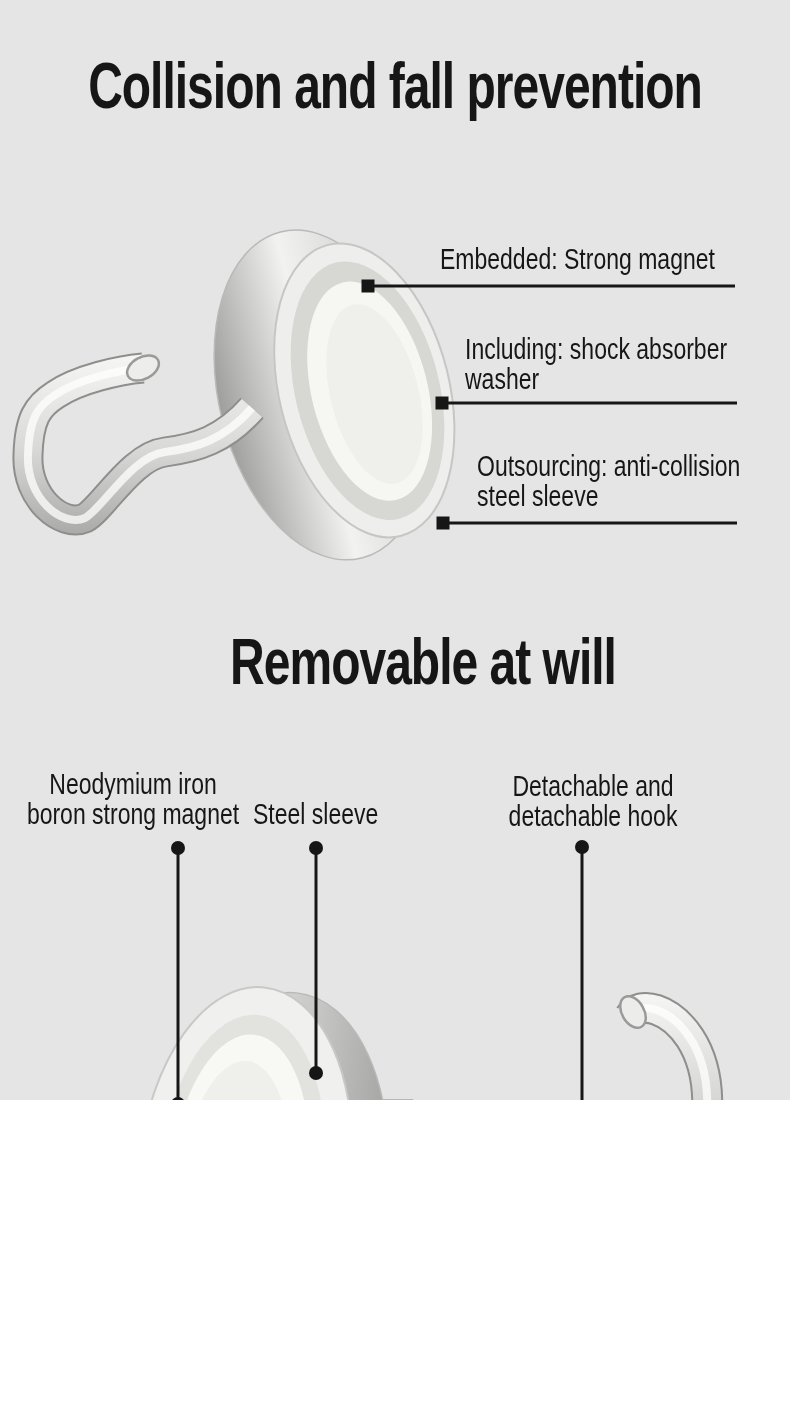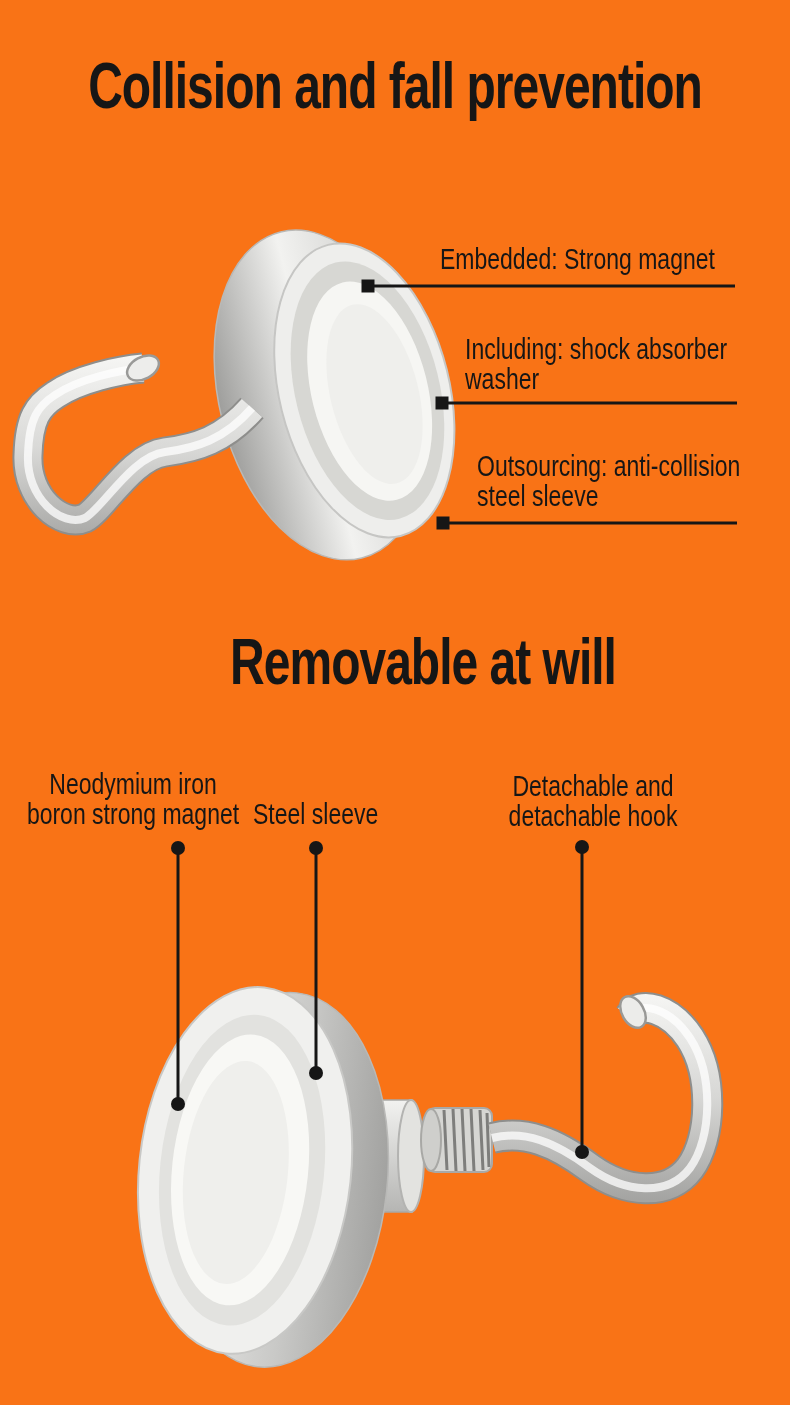--- a/index.html
+++ b/index.html
@@ -2,22 +2,22 @@
 <html style="--text: #161616; --line: #161616; --metal_light: #f4f4f2; --metal_mid: #cfcfcd; --metal_dark: #9b9b99; --background: #ffffff;"><head>
 <meta charset="utf-8">
 <style>
   :root{
     --text:#161616;
     --line:#161616;
   }
   html,body{margin:0;padding:0;background:#ffffff;}
   .canvas{
     position:relative;
-    width:790px;height:1405px;
-    background:#f97316;
+    width:790px;height:1100px;
+    background:#e5e5e5;
     overflow:hidden;
     font-family:"Liberation Sans","DejaVu Sans",sans-serif;
     color:var(--text);
   }
   .title{
     position:absolute;
     margin:0;
     font-weight:bold;
     font-size:48px;
     line-height:1;

